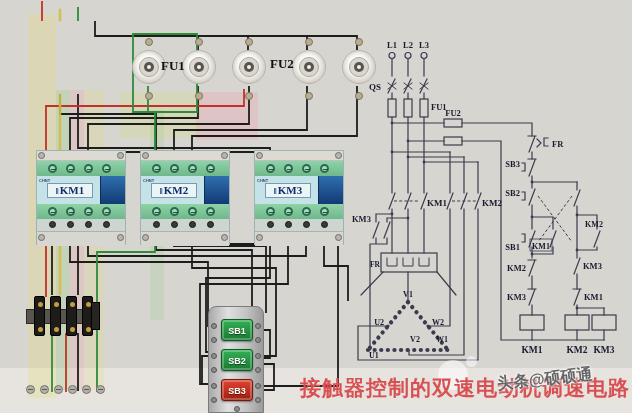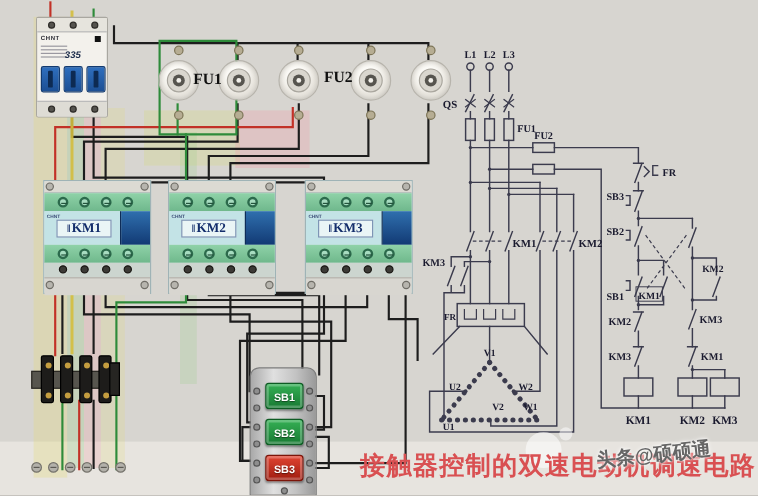--- a/index.html
+++ b/index.html
@@ -139,44 +139,20 @@
       <path d="M133,112 V34 H197 V112 Z"></path>
       <path d="M155,112 V252 H97 V391"></path>
       <path d="M52,334 V391"></path>
     </g>
     <g fill="none" stroke="#d4be3e" stroke-width="2.5" stroke-linecap="square" opacity=".9">
       <path d="M60,10 V20"></path>
       <path d="M60,95 V294"></path>
     </g>
   </svg>
 
-  <div class="abs breaker">
-    <div class="bk-top"></div>
-    <i class="bk-screw" style="left:9px;top:3px"></i>
-    <i class="bk-screw" style="left:27px;top:3px"></i>
-    <i class="bk-screw" style="left:45px;top:3px"></i>
-    <span class="bk-brand">CHNT</span>
-    <i class="bk-dot"></i>
-    <div class="bk-lines">
-        <i></i>
-        <i></i>
-        <i></i>
-        <i></i>
-      </div>
-    <span class="bk-mark">335</span>
-    <div class="bk-toggles">
-        <i></i>
-        <i></i>
-        <i></i>
-      </div>
-    <div class="bk-bot"></div>
-    <i class="bk-screw" style="left:9px;bottom:3px"></i>
-    <i class="bk-screw" style="left:27px;bottom:3px"></i>
-    <i class="bk-screw" style="left:45px;bottom:3px"></i>
-  </div>
 
   <div class="abs fuse" style="left:131px;top:38px">
     <i class="scr t"></i>
       <div class="body"></div>
       <div class="ring"></div>
       <div class="core"></div>
       <i class="scr b"></i>
     </div>
   <div class="abs fuse" style="left:181px;top:38px">
     <i class="scr t"></i>

